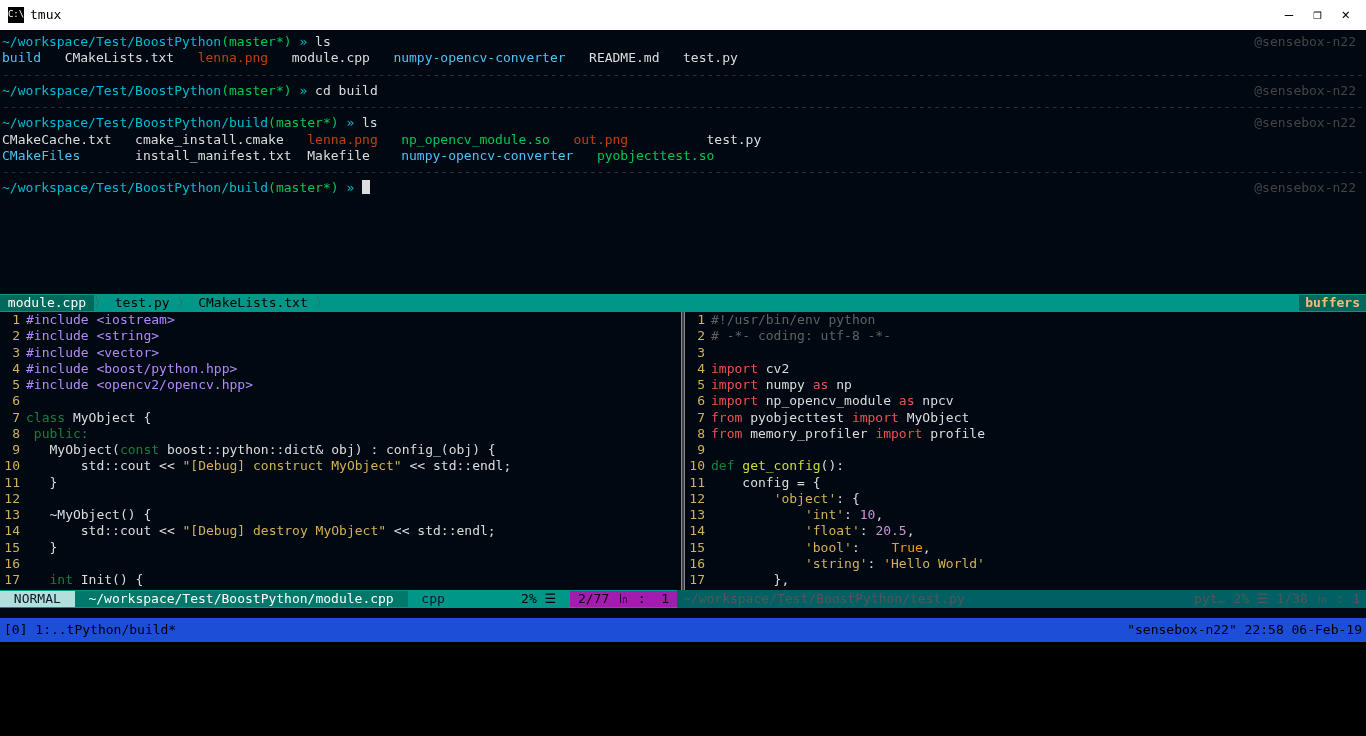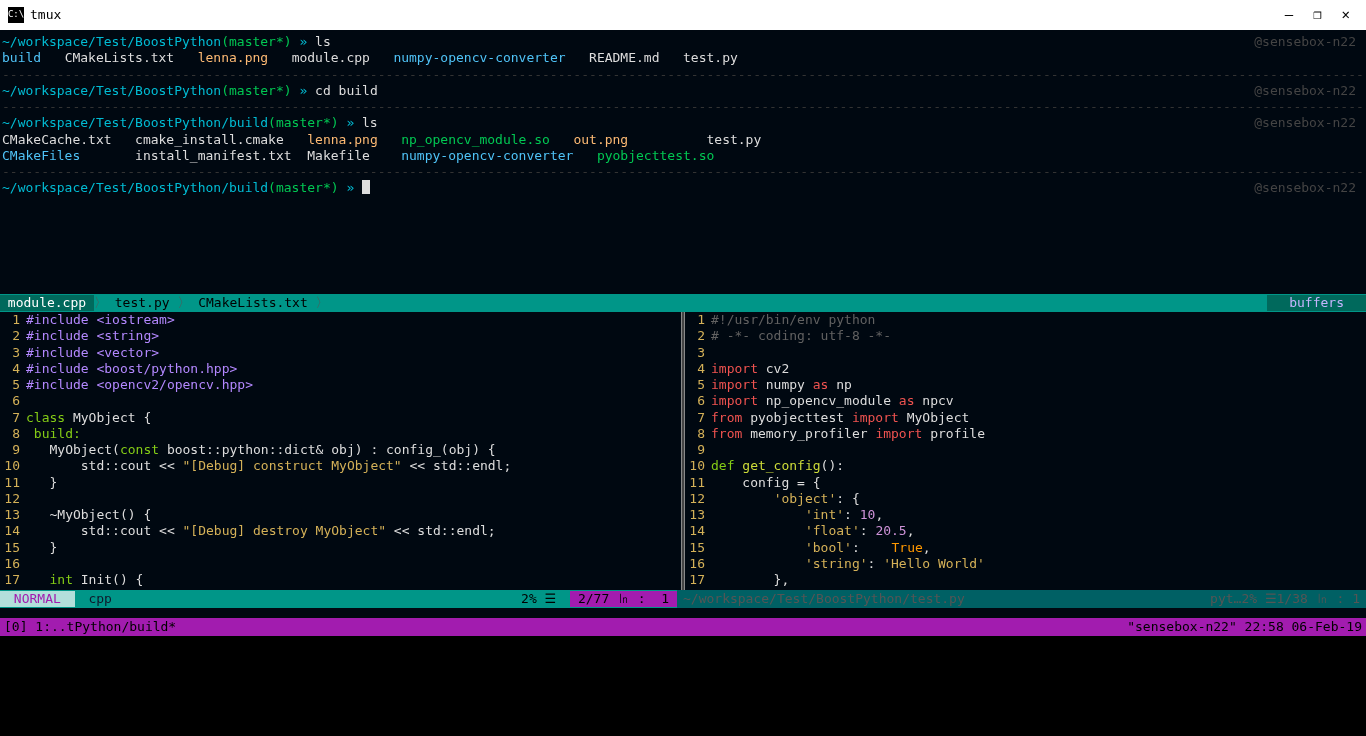--- a/index.html
+++ b/index.html
@@ -26,68 +26,69 @@
 .titlebar-icon {
   width: 16px; height: 16px; background: #000; color: #fff;
   font-size: 9px; display: flex; align-items: center; justify-content: center;
 }
 .win-controls { display: flex; gap: 20px; font-size: 14px; padding-right: 8px;}
 .terminal-area { background: #000811; padding: 4px 2px; height: 264px; }
 .prompt-line { display: flex; white-space: pre; }
 .c-cyan { color: #00bcd4; }
 .c-green { color: #00c853; }
 .c-blue { color: #4fc3f7; }
-.c-magenta { color: #fdba74; text-align: right; }
+.c-magenta { color: #c2410c; text-align: right; }
 .c-yellow { color: #cddc39; }
 .c-white { color: #ddd; }
 .c-dim { color: #555; }
 .c-orange { color: #ff9800; margin-left: 24px; }
 .c-purple { color: #b388ff; }
 .c-red { color: #ef5350; }
-.c-keyword { color: #84cc16; }
+.c-keyword { color: #15803d; }
 .c-string { color: #d4b158; }
 .c-comment { color: #616161; }
 .c-num { color: #ce93d8; }
 .sep {
   color: #333; white-space: pre; overflow: hidden;
 }
 .right-user {
   color: #444; margin-left: auto; padding-right: 8px;
 }
 .tabs-bar {
   background: #009688;
   color: #000;
   height: 18px;
   display: flex;
   align-items: center;
   white-space: pre;
 }
 .tabs-right {
   margin-left: auto;
   background: #00695c;
-  color: #c4b5fd;
-  padding: 0 22px;
+  color: #fdba74;
+  padding: 0 6px;
+  font-weight: bold;
 }
 .editor-split { display: flex; height: 278px; background: #000811; }
 .pane { flex: 1; overflow: hidden; }
 .divider { width: 4px; background: #444; border-left:1px solid #888; border-right:1px solid #888;}
 .code-line { display: flex; white-space: pre; }
 .lineno { width: 26px; text-align: right; color: #d4b158; padding-right: 6px; }
 .status-left {
   background: #009688; height: 18px; display: flex; align-items: center; white-space: pre;
 }
-.mode-badge { background: #b2dfdb; color: #a21caf; padding: 0 6px; }
+.mode-badge { background: #b2dfdb; color: #0f172a; padding: 0 6px; }
 .status-path { background: #00796b; color: #fff; padding: 0 6px; }
 .status-ft { color: #0f172a; padding: 0 6px; }
 .status-pos { color: #000; padding: 0 6px; margin-left: auto;}
 .status-right-pane {
-  background: #006064; color: #555; flex:1; display:flex; align-items:center; padding:0 6px;
+  background: #006064; color: #555; flex:1; display:flex; align-items:center; padding:0 6px;gap:8px;
 }
 .tmux-bar {
-  background: #a21caf; color: #000; height: 18px;
+  background: #1d4ed8; color: #000; height: 24px;
   display: flex; align-items: center; white-space: pre; padding: 0 4px;
 }
 .tmux-right { margin-left: auto; }
 .cursor { background: #ddd; width: 8px; height: 14px; display: inline-block; }
 </style>
 </head>
 <body>
 
 <div class="titlebar">
   <div class="titlebar-left">
@@ -168,21 +169,21 @@
 
 <div class="editor-split">
   <div class="pane">
     <div class="code-line"><span class="lineno">1</span><span class="c-purple">#include &lt;iostream&gt;</span></div>
     <div class="code-line"><span class="lineno">2</span><span class="c-purple">#include &lt;string&gt;</span></div>
     <div class="code-line"><span class="lineno">3</span><span class="c-purple">#include &lt;vector&gt;</span></div>
     <div class="code-line"><span class="lineno">4</span><span class="c-purple">#include &lt;boost/python.hpp&gt;</span></div>
     <div class="code-line"><span class="lineno">5</span><span class="c-purple">#include &lt;opencv2/opencv.hpp&gt;</span></div>
     <div class="code-line"><span class="lineno">6</span><span></span></div>
     <div class="code-line"><span class="lineno">7</span><span class="c-keyword">class </span><span class="c-white">MyObject {</span></div>
-    <div class="code-line"><span class="lineno">8</span><span class="c-keyword"> build:</span></div>
+    <div class="code-line"><span class="lineno">8</span><span class="c-keyword"> public:</span></div>
     <div class="code-line"><span class="lineno">9</span><span class="c-white">   MyObject(</span><span class="c-keyword">const </span><span class="c-white">boost::python::dict&amp; obj) : config_(obj) {</span></div>
     <div class="code-line"><span class="lineno">10</span><span class="c-white">       std::cout &lt;&lt; </span><span class="c-string">"[Debug] construct MyObject"</span><span class="c-white"> &lt;&lt; std::endl;</span></div>
     <div class="code-line"><span class="lineno">11</span><span class="c-white">   }</span></div>
     <div class="code-line"><span class="lineno">12</span><span></span></div>
     <div class="code-line"><span class="lineno">13</span><span class="c-white">   ~MyObject() {</span></div>
     <div class="code-line"><span class="lineno">14</span><span class="c-white">       std::cout &lt;&lt; </span><span class="c-string">"[Debug] destroy MyObject"</span><span class="c-white"> &lt;&lt; std::endl;</span></div>
     <div class="code-line"><span class="lineno">15</span><span class="c-white">   }</span></div>
     <div class="code-line"><span class="lineno">16</span><span></span></div>
     <div class="code-line"><span class="lineno">17</span><span>   </span><span class="c-keyword">int </span><span class="c-white">Init() {</span></div>
   </div>
@@ -204,20 +205,21 @@
     <div class="code-line"><span class="lineno">14</span><span>            </span><span class="c-string">'float'</span><span class="c-white">: </span><span class="c-num">20.5</span><span class="c-white">,</span></div>
     <div class="code-line"><span class="lineno">15</span><span>            </span><span class="c-string">'bool'</span><span class="c-white">: </span><span class="c-orange">True</span><span class="c-white">,</span></div>
     <div class="code-line"><span class="lineno">16</span><span>            </span><span class="c-string">'string'</span><span class="c-white">: </span><span class="c-string">'Hello World'</span></div>
     <div class="code-line"><span class="lineno">17</span><span class="c-white">        },</span></div>
   </div>
 </div>
 
 <div style="display:flex;height:18px">
   <div class="status-left" style="flex:1">
     <span class="mode-badge"> NORMAL </span>
+    <span class="status-path"> ~/workspace/Test/BoostPython/module.cpp </span>
     <span class="status-ft"> cpp </span>
     <span class="status-pos"> 2% ☰ </span>
     <span style="background:#a21caf;color:#000"> 2/77 ㏑ :  1 </span>
   </div>
   <div class="status-right-pane">
     <span> ~/workspace/Test/BoostPython/test.py </span>
     <span style="margin-left:auto">pyt…</span>
     <span> 2% ☰ </span>
     <span> 1/38 ㏑ :  1 </span>
   </div>

